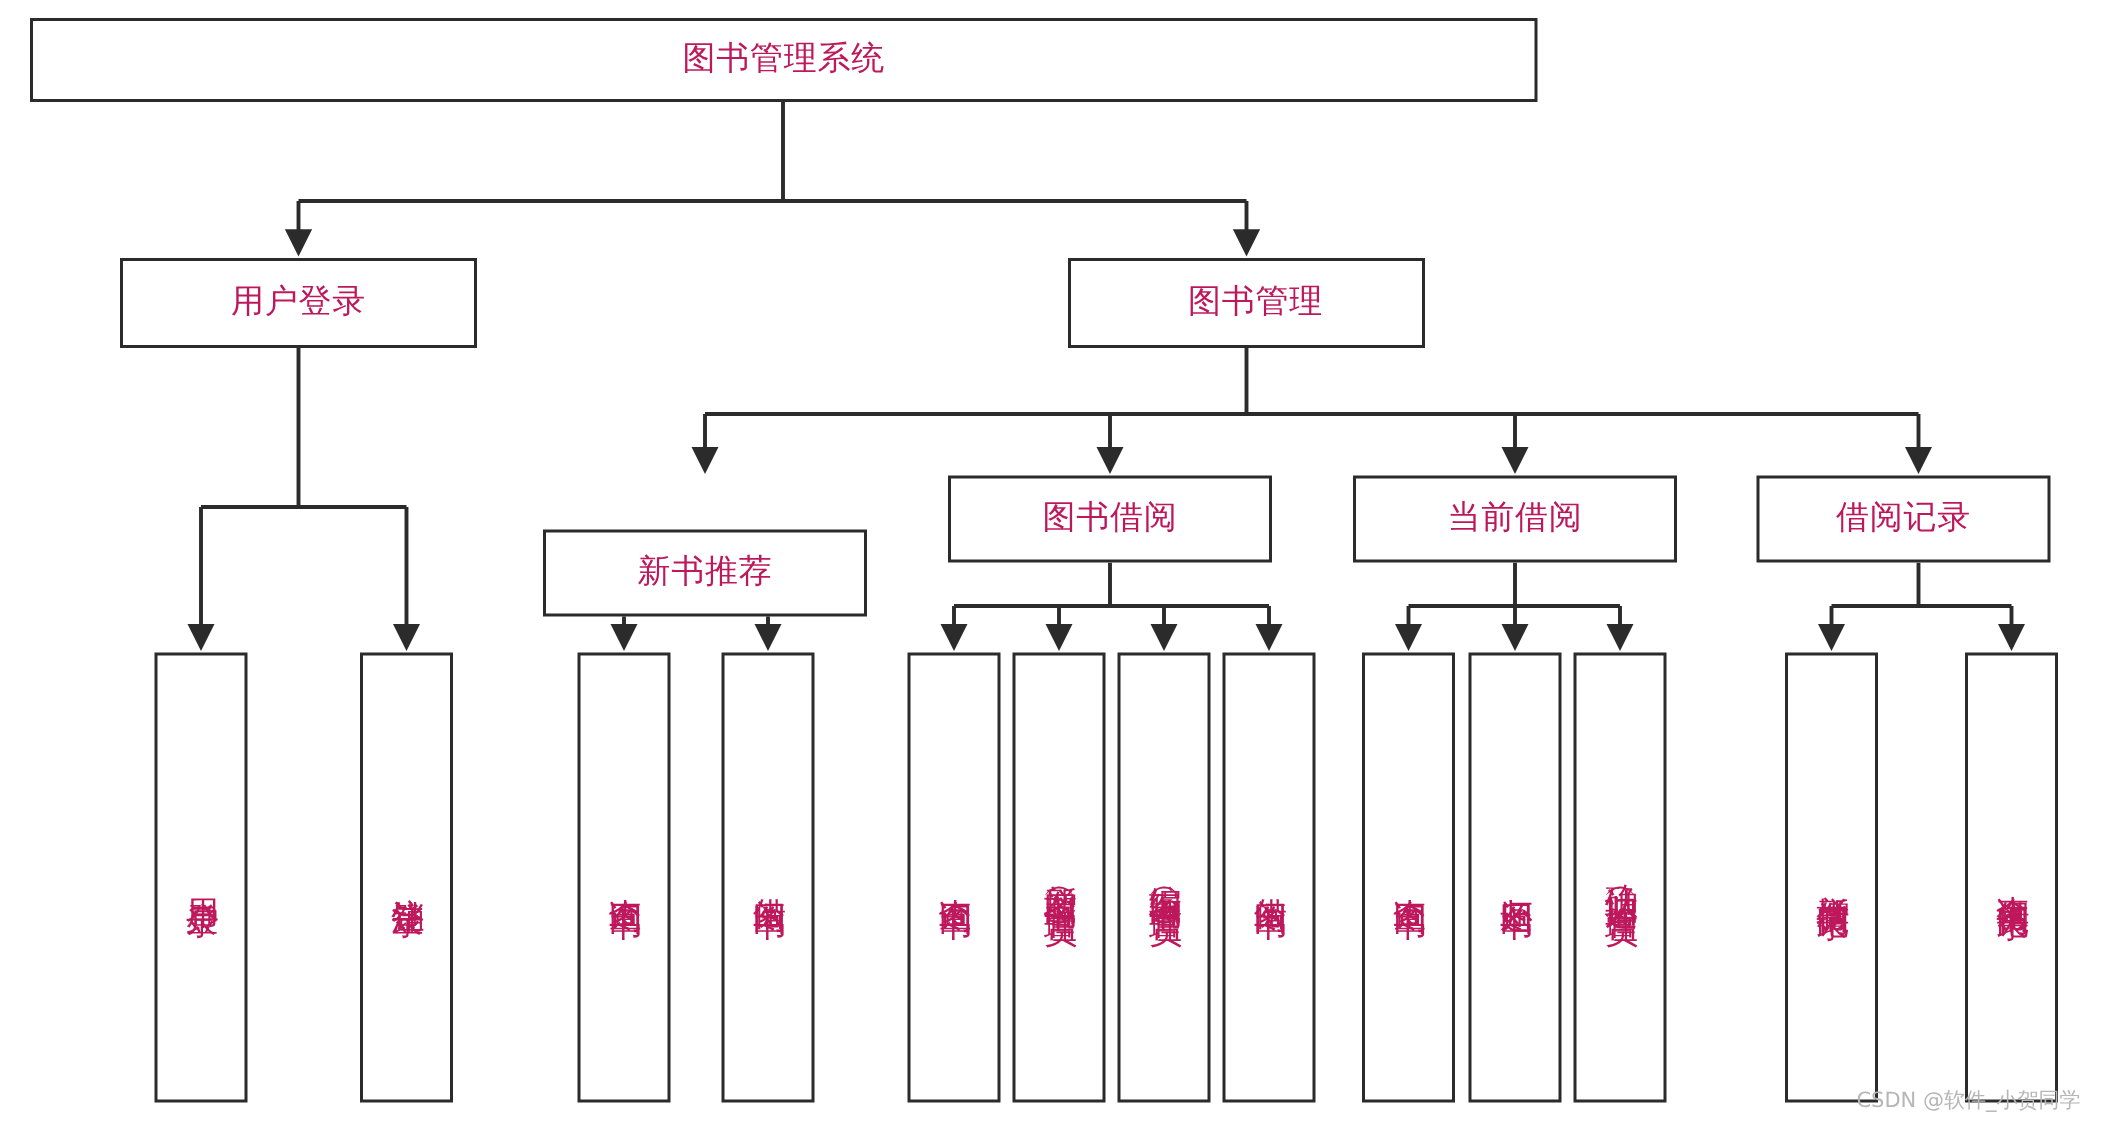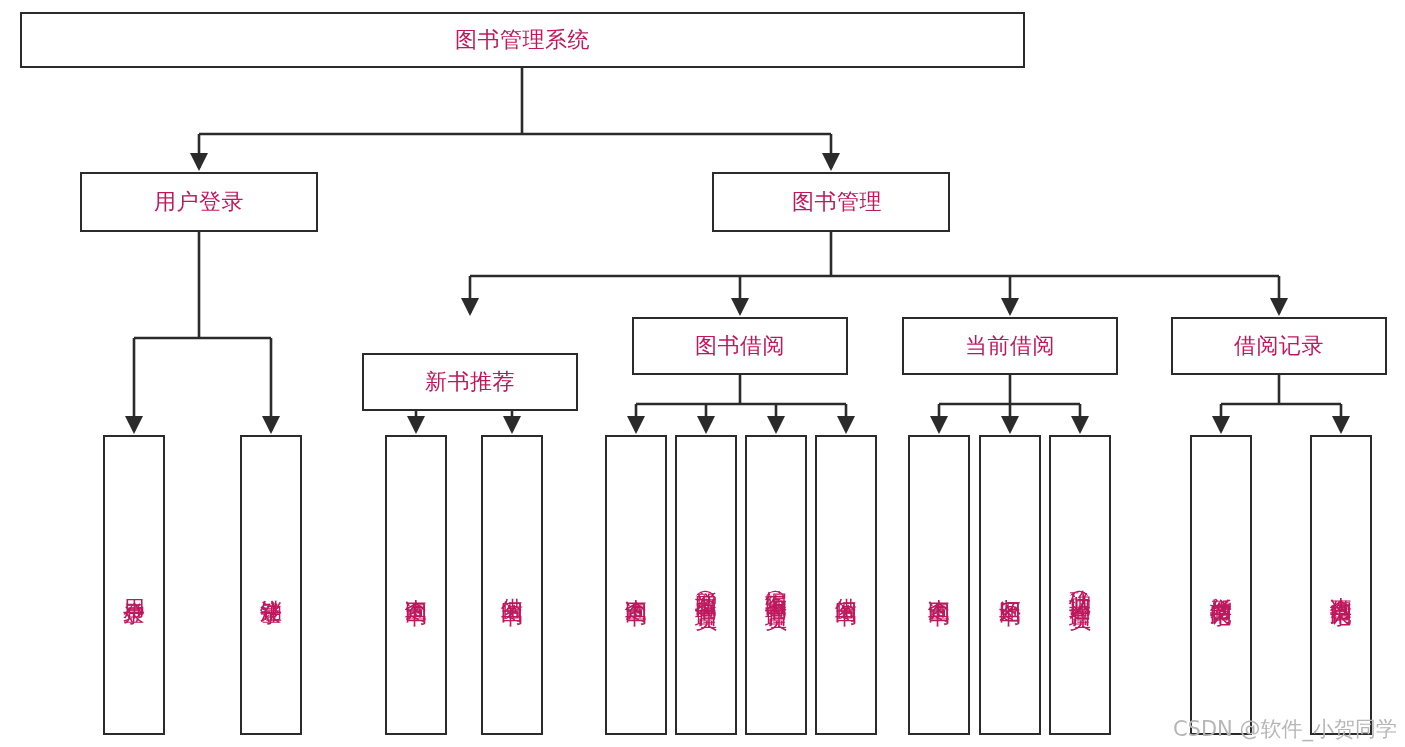--- a/index.html
+++ b/index.html
@@ -57,23 +57,23 @@
     font-size: 22px;
     line-height: 1.18;
     letter-spacing: 2px;
     max-height: 100%;
   }
   .node.v.tall .lbl {
     letter-spacing: 3px;
   }
   #watermark {
     position: absolute;
-    right: 8px;
+    right: 18px;
     bottom: 4px;
-    font-size: 21px;
+    font-size: 14px;
     color: #b6b6b6;
     white-space: nowrap;
     z-index: 3;
     font-family: "DejaVu Sans", "Liberation Sans", sans-serif;
     text-align: right;
   }
 </style>
 </head>
 <body>
 
@@ -146,21 +146,21 @@
   </div>
 
   <div class="node h" style="left:632px; top:317px; width:216px; height:58px;">
     <span class="lbl">图书借阅</span>
   </div>
 
   <div class="node h" style="left:902px; top:317px; width:216px; height:58px;">
     <span class="lbl">当前借阅</span>
   </div>
 
-  <div class="node h" style="left:1171px; top:317px; width:216px; height:58px;">
+  <div class="node h" style="left:1171px; top:317px; width:196px; height:58px;">
     <span class="lbl">借阅记录</span>
   </div>
 
   <div class="node v" style="left:103px; top:435px; width:62px; height:300px;">
     <span class="lbl">用户登录</span>
   </div>
 
   <div class="node v" style="left:240px; top:435px; width:62px; height:300px;">
     <span class="lbl">注销登录</span>
   </div>

